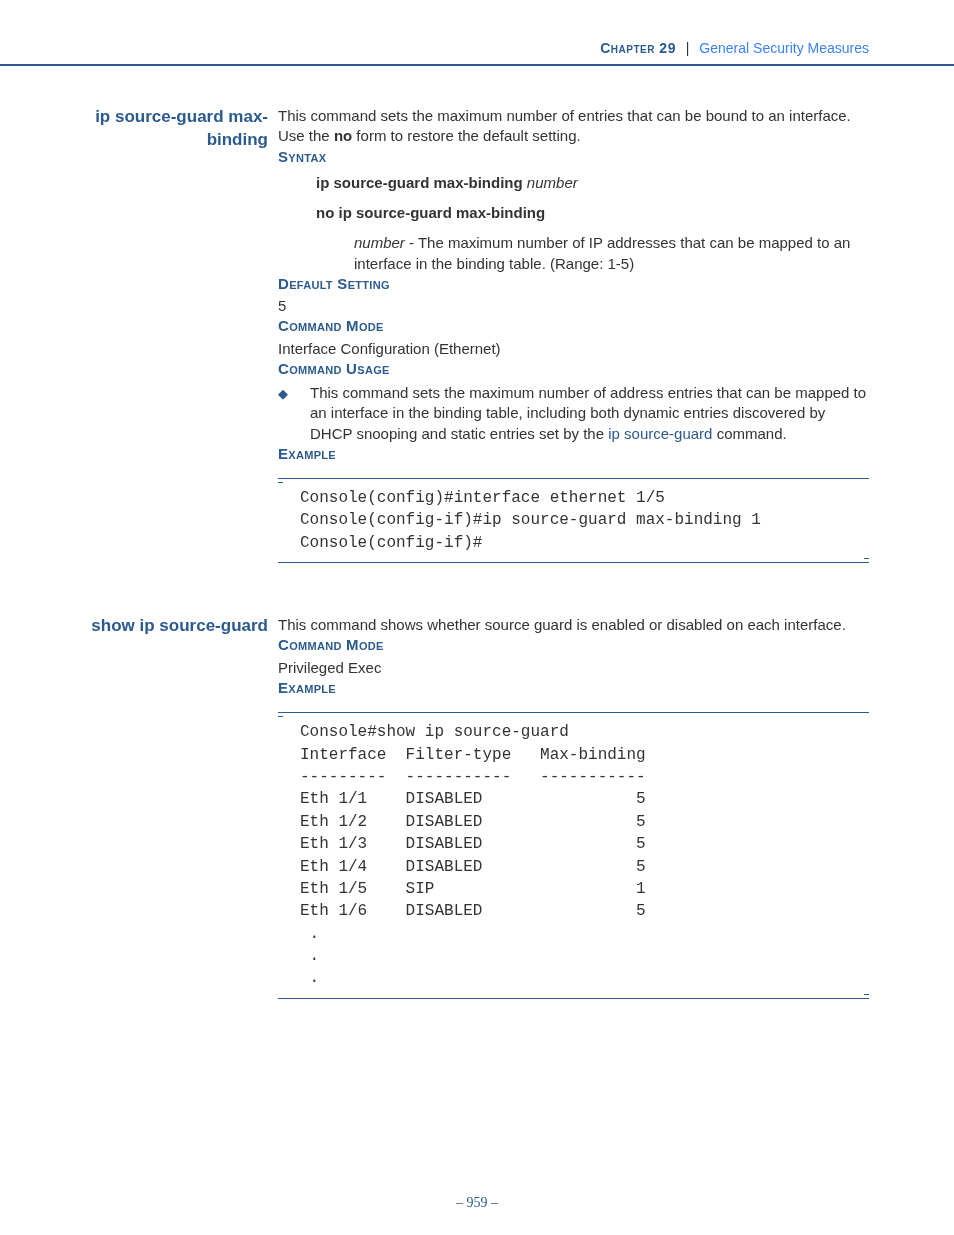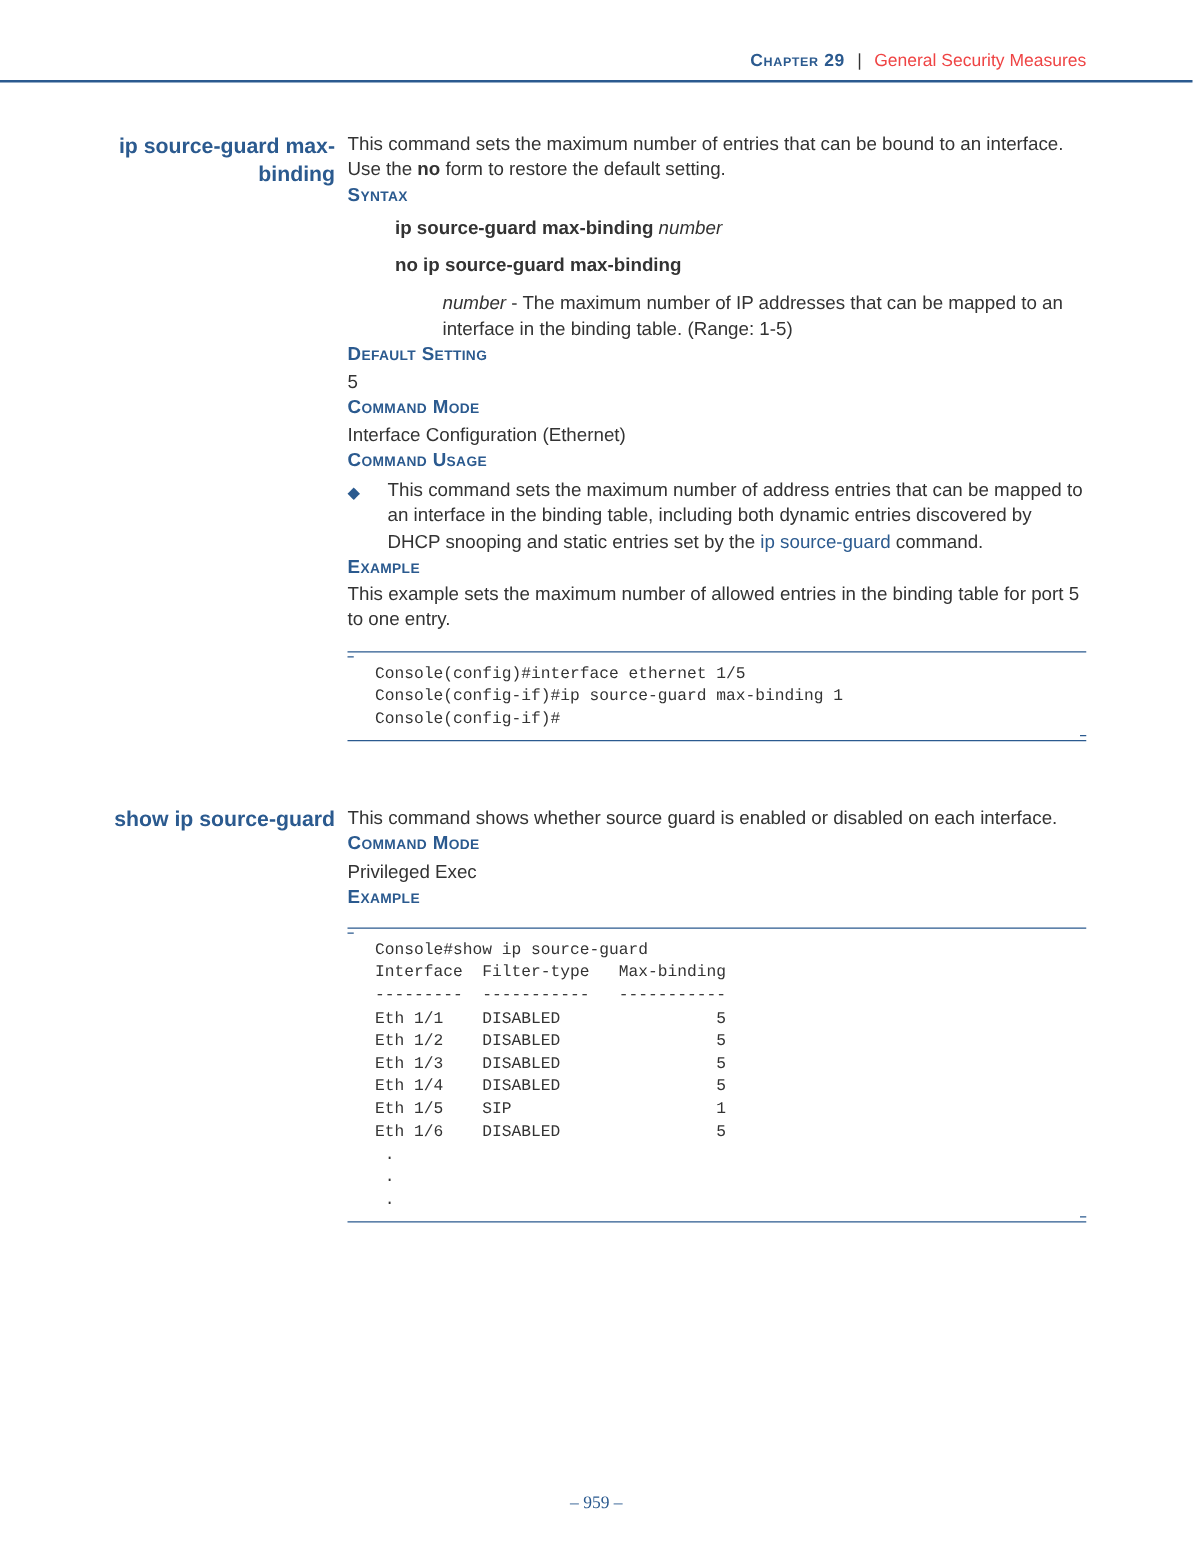--- a/index.html
+++ b/index.html
@@ -30,21 +30,21 @@
     font-weight: bold;
     color: #2b5a8f;
     font-variant: small-caps;
     letter-spacing: 0.5px;
   }
   .header-sep {
     color: #333;
     padding: 0 6px;
   }
   .header-title {
-    color: #ef4444;
+    color: #3b82f6;
   }
   .header-line2 {
     color: #333;
     font-size: 14px;
     margin-top: 2px;
   }
   .content {
     padding: 0 85px 12px 85px;
   }
   .entry {
@@ -105,21 +105,21 @@
     font-size: 13px;
     padding-top: 2px;
   }
   .link {
     color: #2b5a8f;
   }
   .code-block {
     border-top: 1px solid #2b5a8f;
     border-bottom: 1px solid #2b5a8f;
     font-family: "Courier New", monospace;
-    font-size: 13px;
+    font-size: 16px;
     white-space: pre;
     padding: 8px 0 8px 22px;
     margin-top: 14px;
     line-height: 1.4;
     position: relative;
     color: #333;
   }
   .code-block::before, .code-block::after {
     content: "";
     position: absolute;
@@ -180,21 +180,20 @@
 
         <div class="section-heading">Command Usage</div>
         <div class="usage-block">
           <div class="diamond">◆</div>
           <div>
             <span>This command sets the maximum number of address entries that can be mapped to an interface in the binding table, including both dynamic entries discovered by DHCP snooping and static entries set by the </span><span class="link">ip source-guard</span><span> command.</span>
           </div>
         </div>
 
         <div class="section-heading">Example</div>
-        <div class="body-text">This example sets the maximum number of allowed entries in the binding table for port 5 to one entry.</div>
         <div class="code-block">Console(config)#interface ethernet 1/5
 Console(config-if)#ip source-guard max-binding 1
 Console(config-if)#</div>
       </div>
     </div>
 
     <div class="spacer-big"></div>
 
     <div class="entry">
       <div class="side-heading">show ip source-guard</div>

